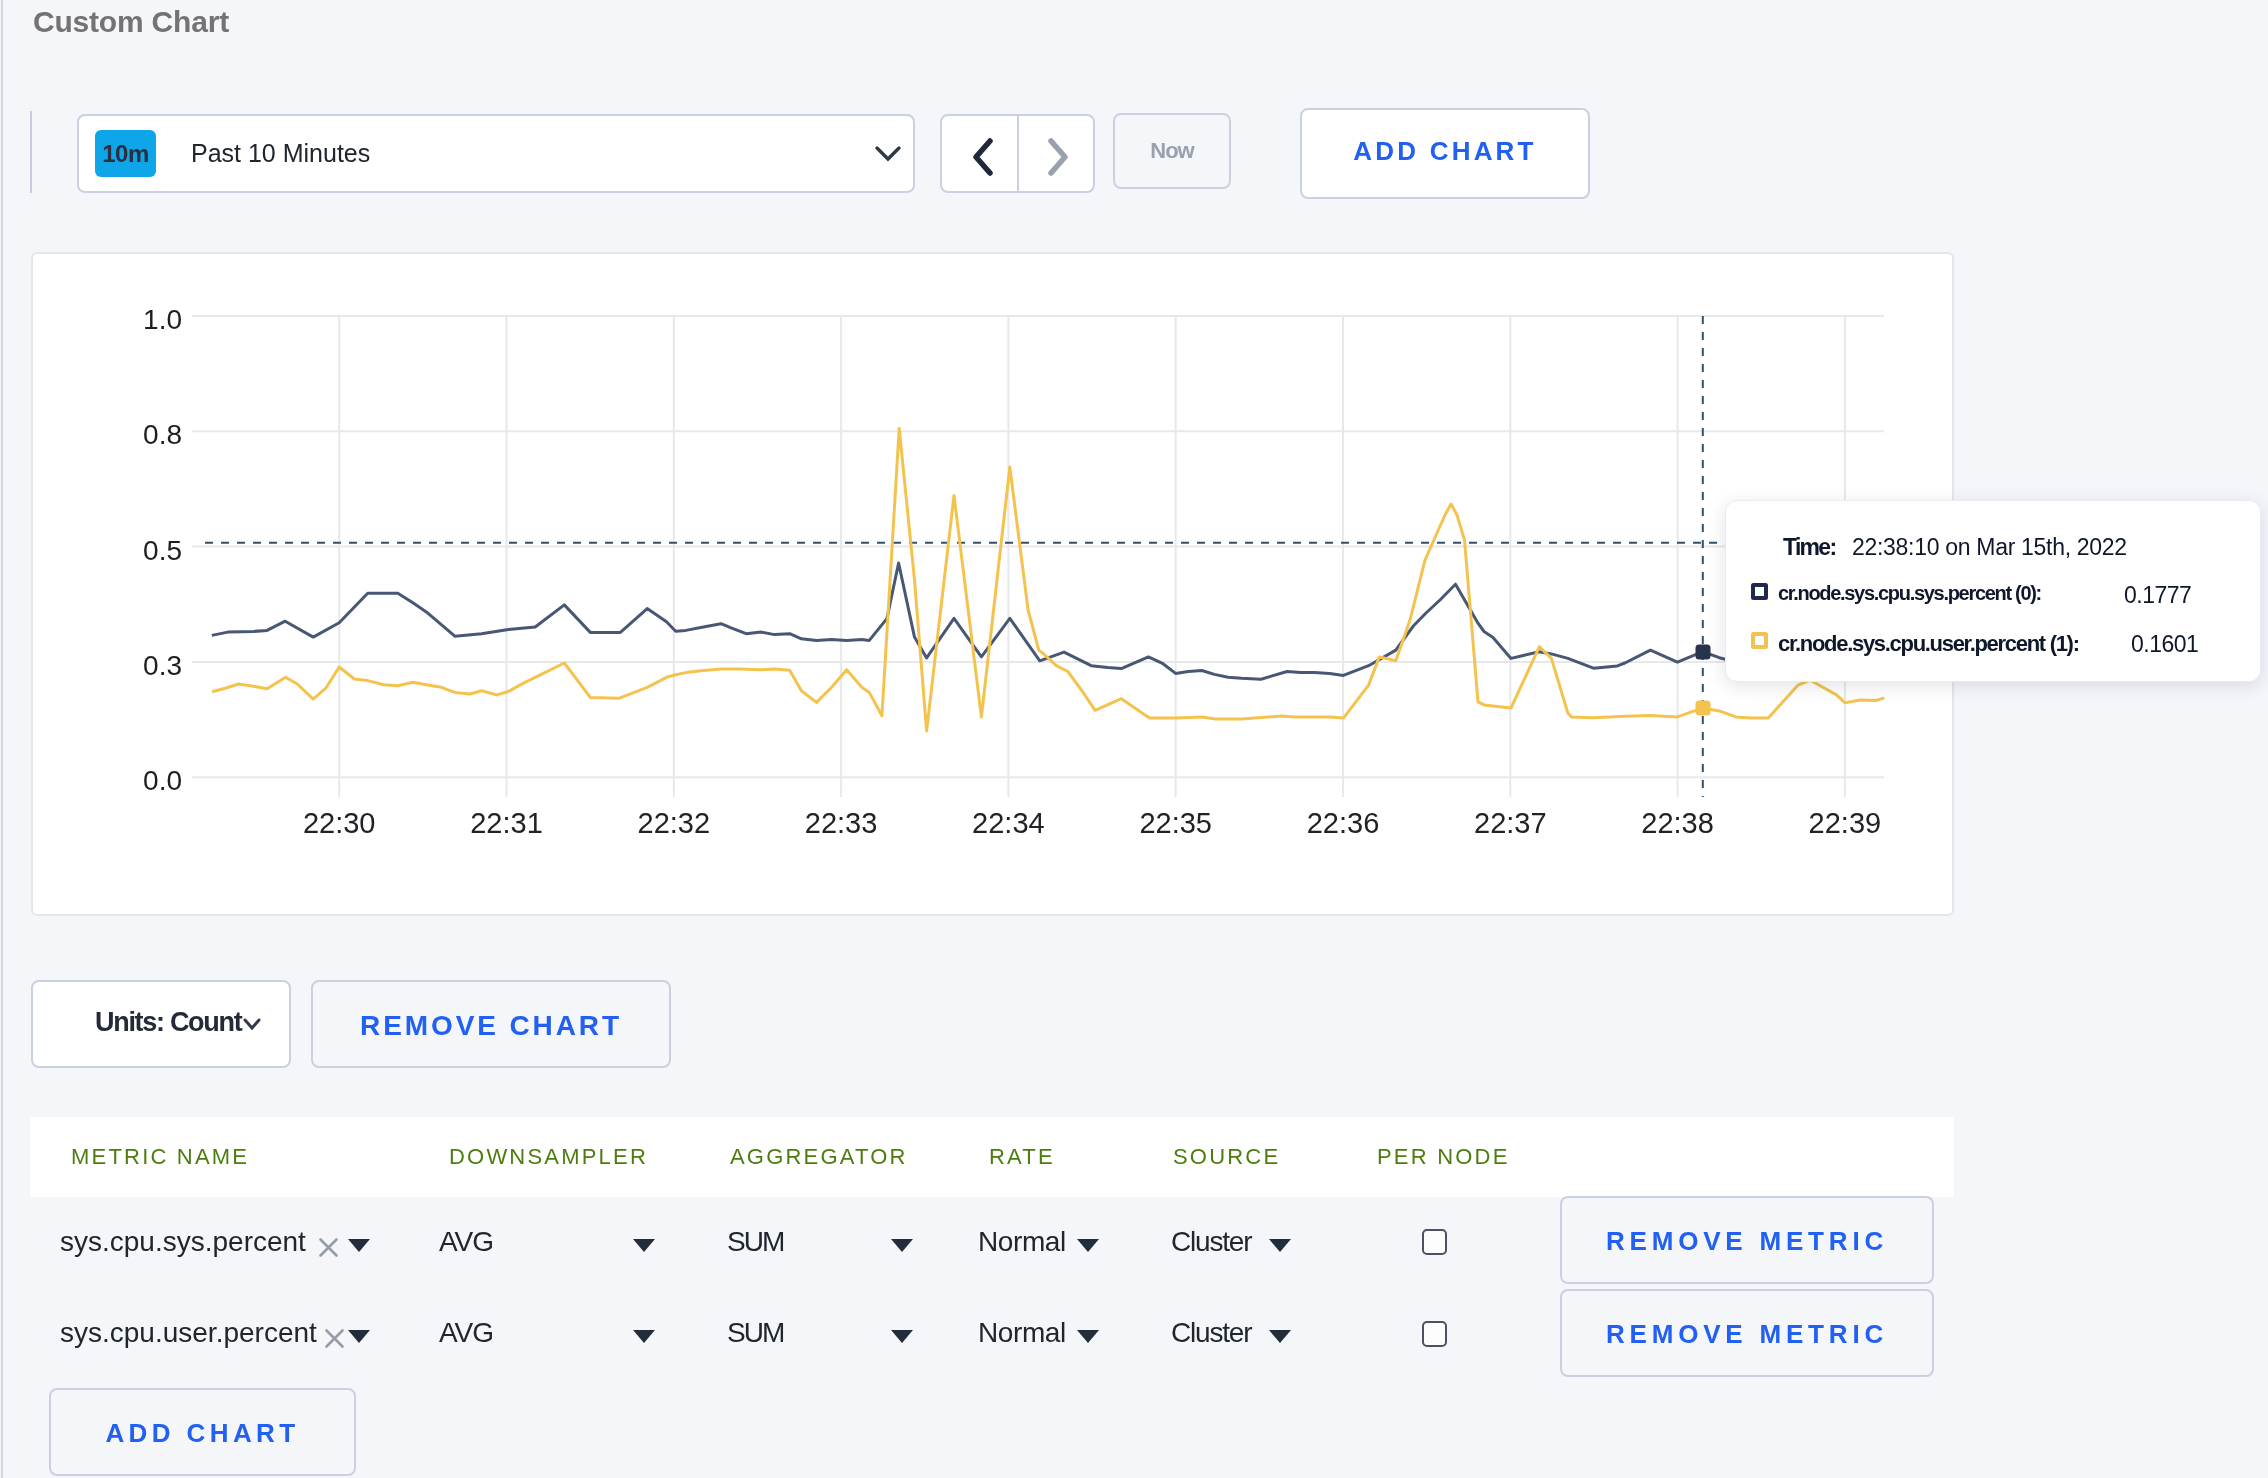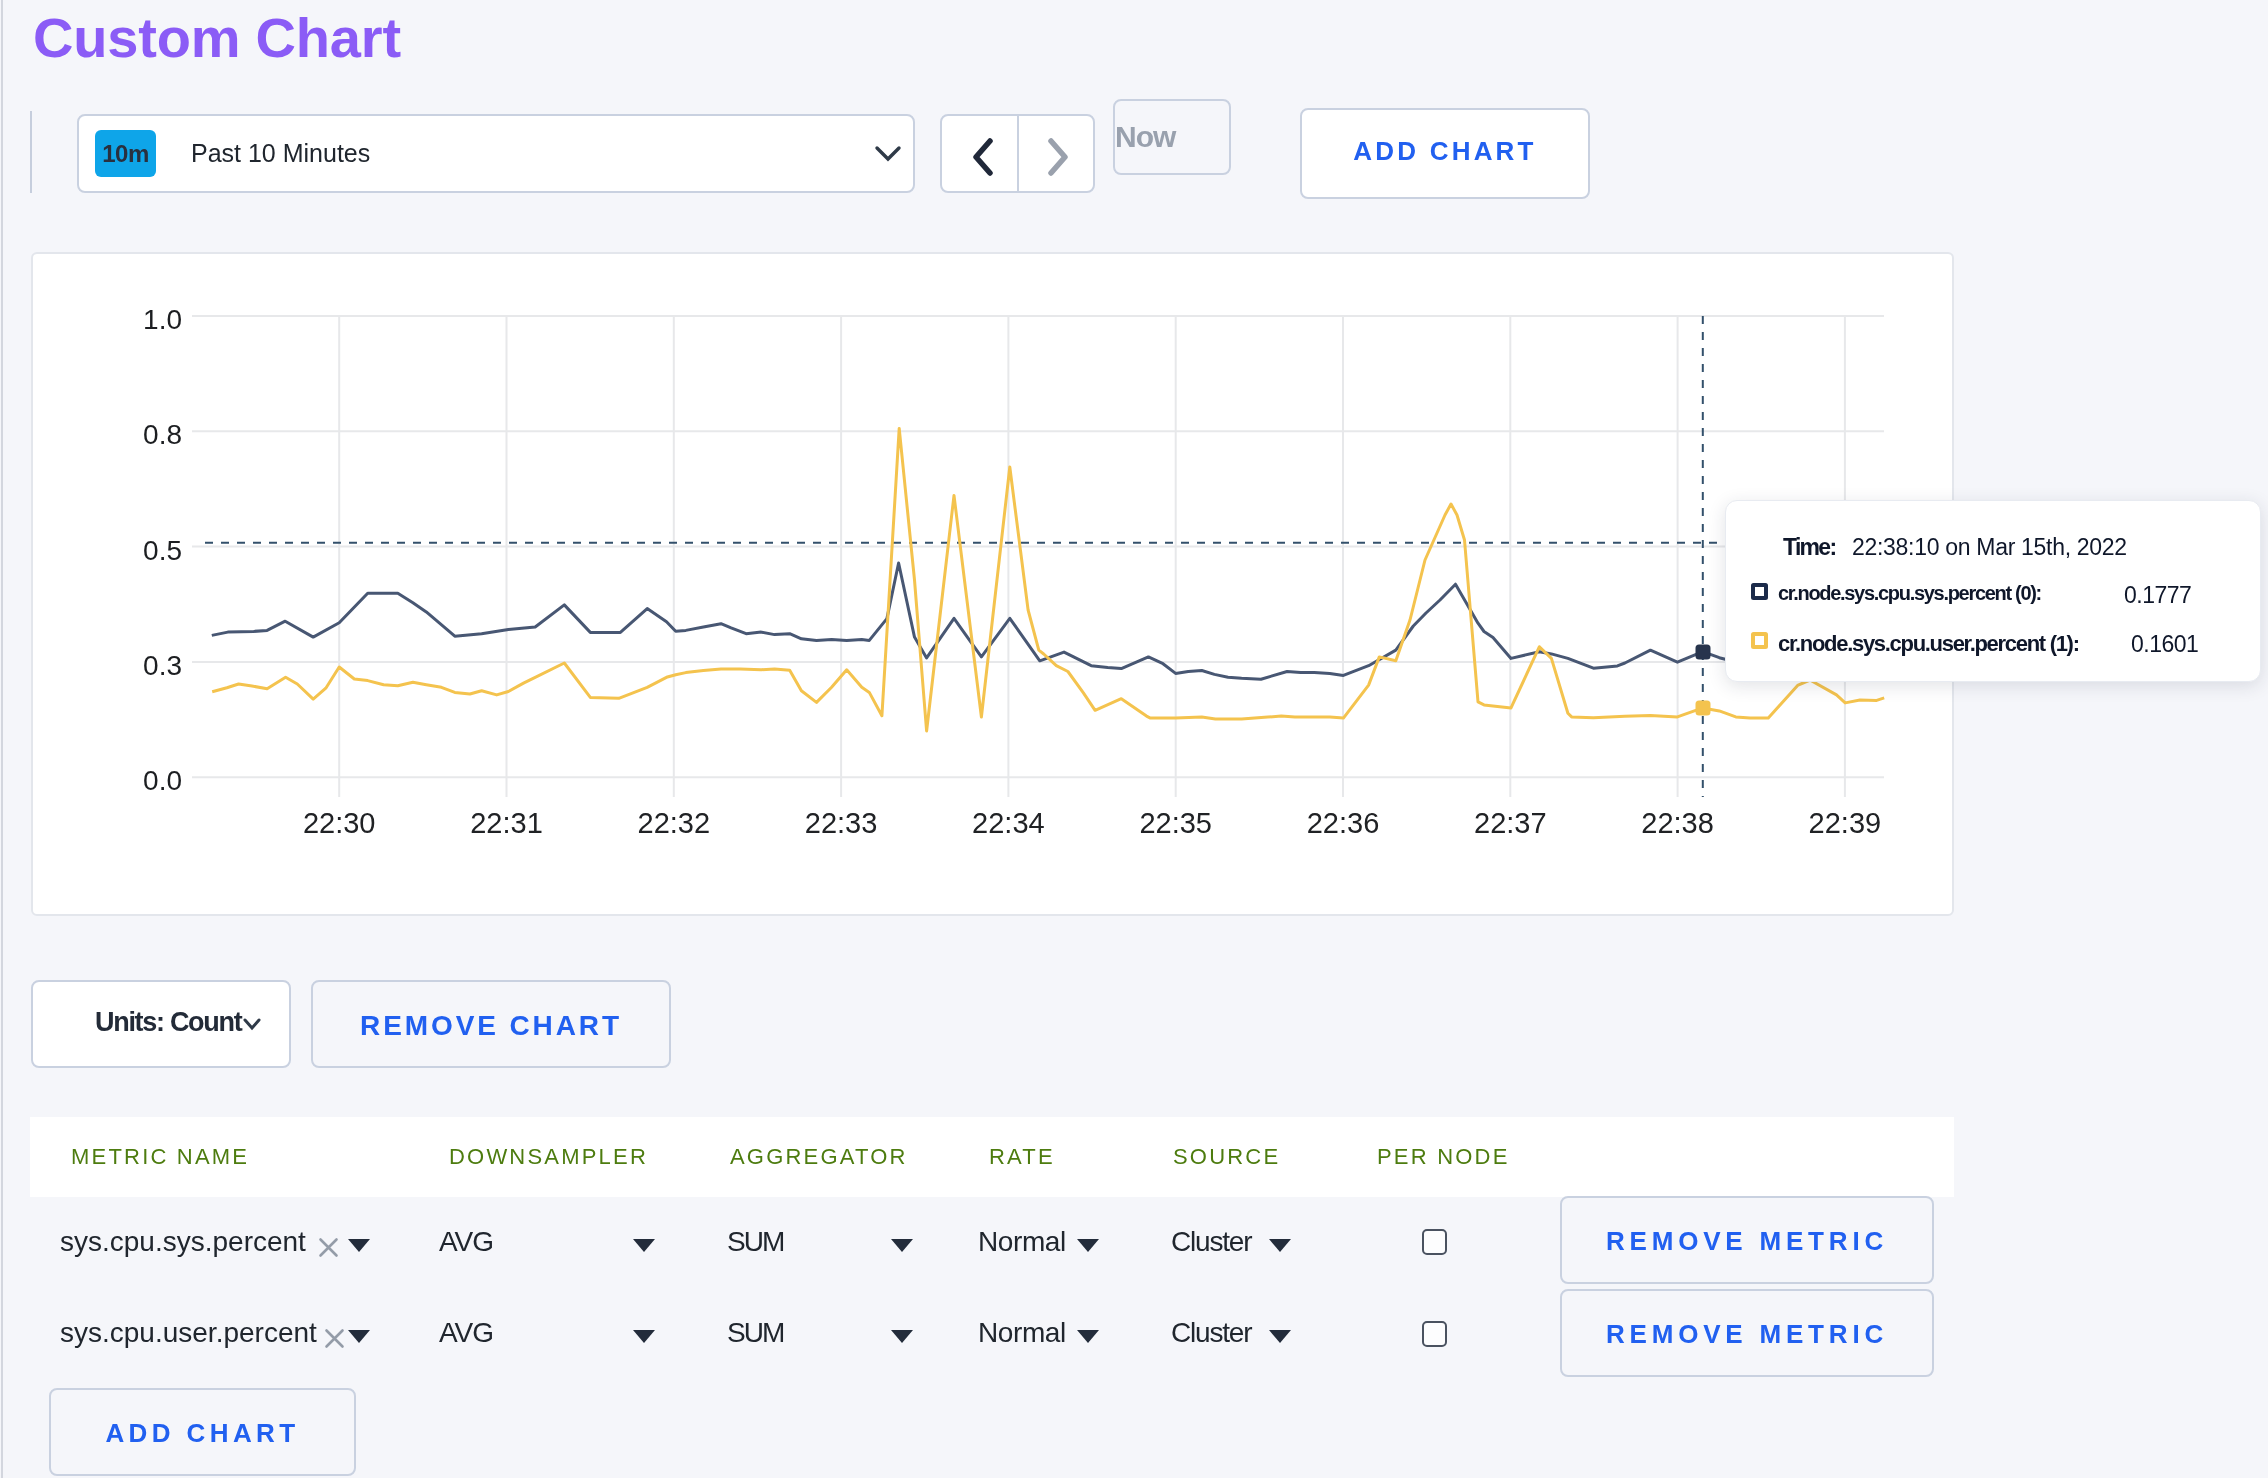--- a/index.html
+++ b/index.html
@@ -1,26 +1,26 @@
 <!DOCTYPE html>
 <html><head>
 <meta charset="utf-8">
 <style>
   * { margin:0; padding:0; box-sizing:border-box; }
   html,body { width:2268px; height:1478px; background:#f5f6fa; font-family:"Liberation Sans", sans-serif; position:relative; overflow:hidden; }
   .abs { position:absolute; }
-  .title { left:33px; top:5px; font-size:56px; font-weight:700; color:#8b5cf6; letter-spacing:-0.2px; }
+  .title { left:33px; top:5px; font-size:30px; font-weight:700; color:#737373; letter-spacing:-0.2px; }
   .leftline { left:30px; top:111px; width:2px; height:82px; background:#c6cedd; }
   .timesel { left:77px; top:114px; width:838px; height:79px; background:#fff; border:2px solid #c9d1e0; border-radius:8px; }
   .badge { position:absolute; left:16px; top:14px; width:61px; height:47px; background:#0ea5e9; border-radius:6px; color:#29303f; font-size:24px; font-weight:700; text-align:center; line-height:47px; letter-spacing:-0.5px; }
   .tlabel { position:absolute; left:112px; top:0px; height:75px; line-height:75px; font-size:25px; color:#20262e; }
   .selchev { position:absolute; left:794px; top:28px; }
   .arrows { left:940px; top:114px; width:155px; height:79px; background:#fff; border:2px solid #c9d1e0; border-radius:8px; }
   .arrows .sep { position:absolute; left:75px; top:0; width:2px; height:75px; background:#c9d1e0; }
-  .nowbtn { left:1113px; top:99px; width:118px; height:76px; border:2px solid #c9d1e0; border-radius:8px; color:#99a1ae; font-size:30px; font-weight:700; text-align:left; line-height:72px; letter-spacing:-1px; }
+  .nowbtn { left:1113px; top:113px; width:118px; height:76px; border:2px solid #c9d1e0; border-radius:8px; color:#99a1ae; font-size:22px; font-weight:700; text-align:center; line-height:72px; letter-spacing:-1px; }
   .addchart { left:1300px; top:108px; width:290px; height:91px; background:#fff; border:2px solid #c9d1e0; border-radius:8px; color:#2160f0; font-size:26px; font-weight:700; text-align:center; line-height:83px; letter-spacing:3.2px; }
   .panel { left:31px; top:252px; width:1923px; height:664px; background:#fff; border:2px solid #e3e6ec; border-radius:6px; }
   .tooltip { left:1725px; top:500px; width:536px; height:182px; background:#fff; border:1px solid #e8ebf1; border-radius:12px; box-shadow:0 4px 18px rgba(32,42,62,.13); color:#0f172a; }
   .tt { position:absolute; white-space:nowrap; font-size:23px; }
   .sq { position:absolute; width:17px; height:17px; border-radius:2.5px; background:#fff; }
   .sqnavy { border:4px solid #1c2b4a; }
   .sqyel { border:4px solid #f4c34e; }
   .unitsbtn { left:31px; top:980px; width:260px; height:88px; background:#fff; border:2px solid #c9d1e0; border-radius:8px; color:#232b38; font-size:27px; font-weight:700; line-height:81px; padding-left:62px; letter-spacing:-1.3px; }
   .removechart { left:311px; top:980px; width:360px; height:88px; border:2px solid #c9d1e0; border-radius:8px; color:#2160f0; font-size:28px; font-weight:700; text-align:center; line-height:87px; letter-spacing:2.9px; }
   .thead { left:30px; top:1117px; width:1924px; height:80px; background:#fff; }

